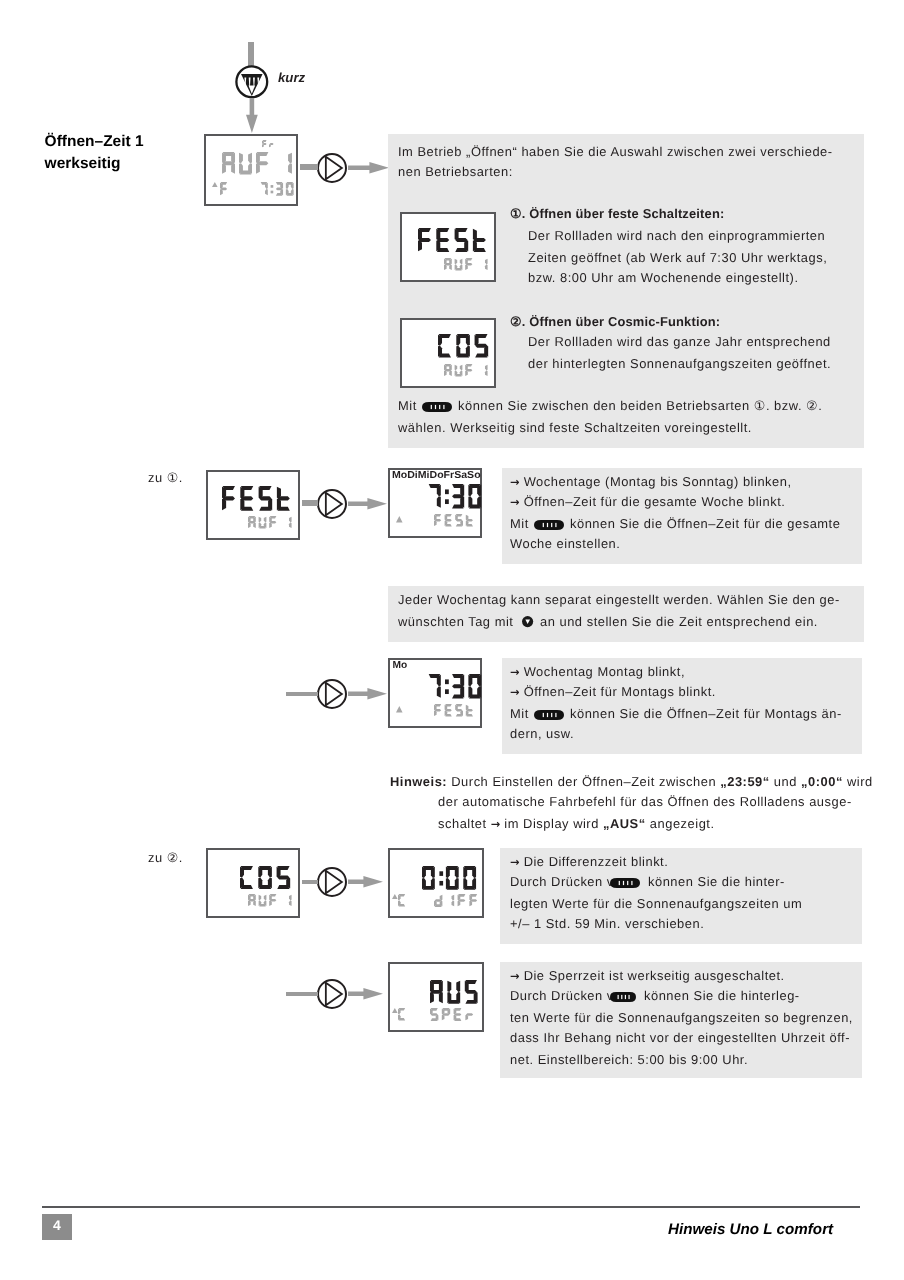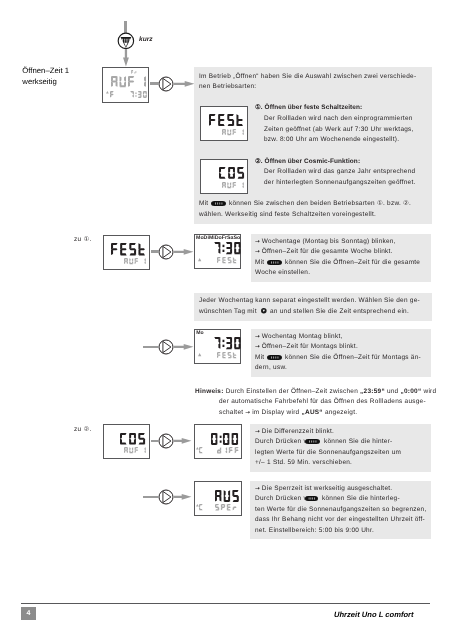--- a/index.html
+++ b/index.html
@@ -7,37 +7,37 @@
        font-family:"Liberation Sans",sans-serif;position:relative;overflow:hidden;
        -webkit-font-smoothing:antialiased;text-rendering:geometricPrecision;
        transform:translateZ(0);}
   .greybox{position:absolute;background:#e8e8e8;}
   .lcd{position:absolute;background:#ffffff;border:1px solid #58585a;box-sizing:border-box;}
   .arrw{font-family:"DejaVu Sans",sans-serif;font-size:5.7px;letter-spacing:0;font-weight:bold;}
   .txt{position:absolute;font-size:6.45px;color:#231f20;line-height:10.2px;white-space:pre;letter-spacing:0.265px;}
   .bold{font-weight:bold;}
   .txt .bold{letter-spacing:inherit;}
   .txt.bold{letter-spacing:0.09px;}
-  .heading{position:absolute;font-weight:normal;font-size:7.75px;color:#000;line-height:10.6px;white-space:pre;}
+  .heading{position:absolute;font-weight:bold;font-size:7.75px;color:#000;line-height:10.6px;white-space:pre;}
   .kurz{position:absolute;font-size:6.6px;font-style:italic;font-weight:bold;color:#231f20;}
   svg{display:block;overflow:visible;}
   .footer-line{position:absolute;background:#58585a;height:1px;}
   .pagenum{position:absolute;background:#8c8c8c;color:#fff;font-weight:bold;font-size:7px;
            display:flex;align-items:center;justify-content:center;}
   .doctitle{position:absolute;font-weight:bold;font-style:italic;font-size:7.6px;color:#000;}
   .daybar{position:absolute;font-weight:bold;font-size:5.1px;color:#231f20;letter-spacing:0;white-space:pre;transform-origin:0 0;}
 </style>
 </head>
 <body>
 
 <div id="stage">
     <div class="heading" style="position: absolute; left: 22.3px; top: 66px;"><span>Öffnen–Zeit 1</span><br><span>werkseitig</span></div>
     <div class="footer-line" style="width: 409px; position: absolute; left: 21px; top: 603px;"></div>
     <div class="pagenum" style="width: 15px; height: 13px; position: absolute; left: 21px; top: 607px;">4</div>
-    <div class="doctitle" style="position: absolute; left: 334px; top: 610px;">Uhrzeit Uno L comfort</div>
+    <div class="doctitle" style="position: absolute; left: 334px; top: 610px;">Hinweis Uno L comfort</div>
     <div style="width: 2.3px; height: 12px; background: rgb(155, 155, 155); position: absolute; left: 124.35px; top: 21px;"></div>
     <div style="position: absolute; left: 116.6px; top: 32.1px;">
       <svg width="17.8" height="17.8" viewBox="0 0 17.8 17.8">
         <circle cx="8.9" cy="8.9" r="7.7" fill="#ffffff" stroke="#1a1a1a" stroke-width="1.15"></circle>
         <g>
           <path d="M 3.5100000000000007 5.050000000000001 L 14.29 5.050000000000001 L 8.9 15.984000000000002 Z" fill="#1a1a1a"></path>
           <path d="M 5.2078500000000005 6.744770000000001 L 6.12415 6.744770000000001 L 5.803445 10.243650000000002 L 5.528555000000001 10.243650000000002 Z" fill="#ffffff"></path>
           <path d="M 7.363850000000001 6.744770000000001 L 8.28015 6.744770000000001 L 7.9594450000000005 11.665070000000002 L 7.684555000000001 11.665070000000002 Z" fill="#ffffff"></path>
           <path d="M 9.51985 6.744770000000001 L 10.43615 6.744770000000001 L 10.115445 11.665070000000002 L 9.840555 11.665070000000002 Z" fill="#ffffff"></path>
           <path d="M 11.67585 6.744770000000001 L 12.59215 6.744770000000001 L 12.271445 10.24365 L 11.996555 10.24365 Z" fill="#ffffff"></path>

